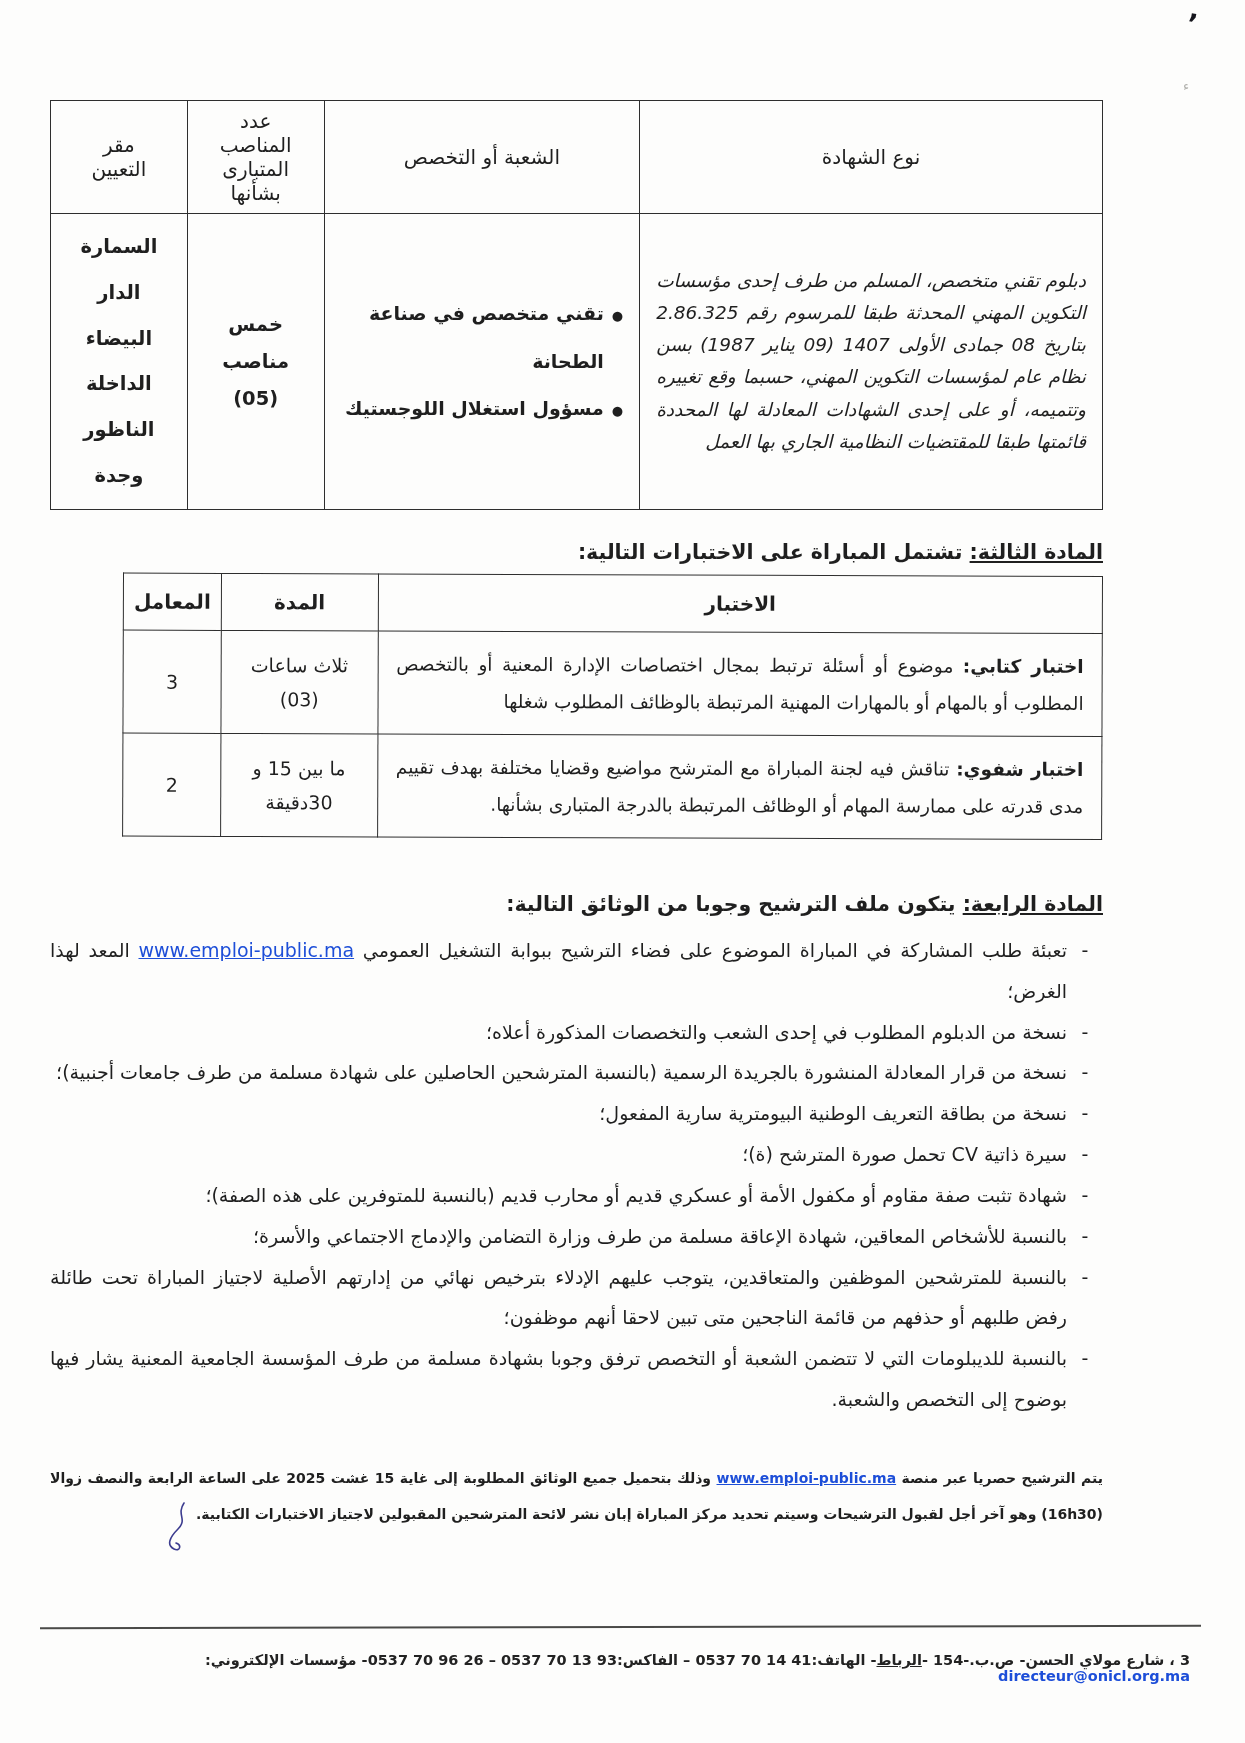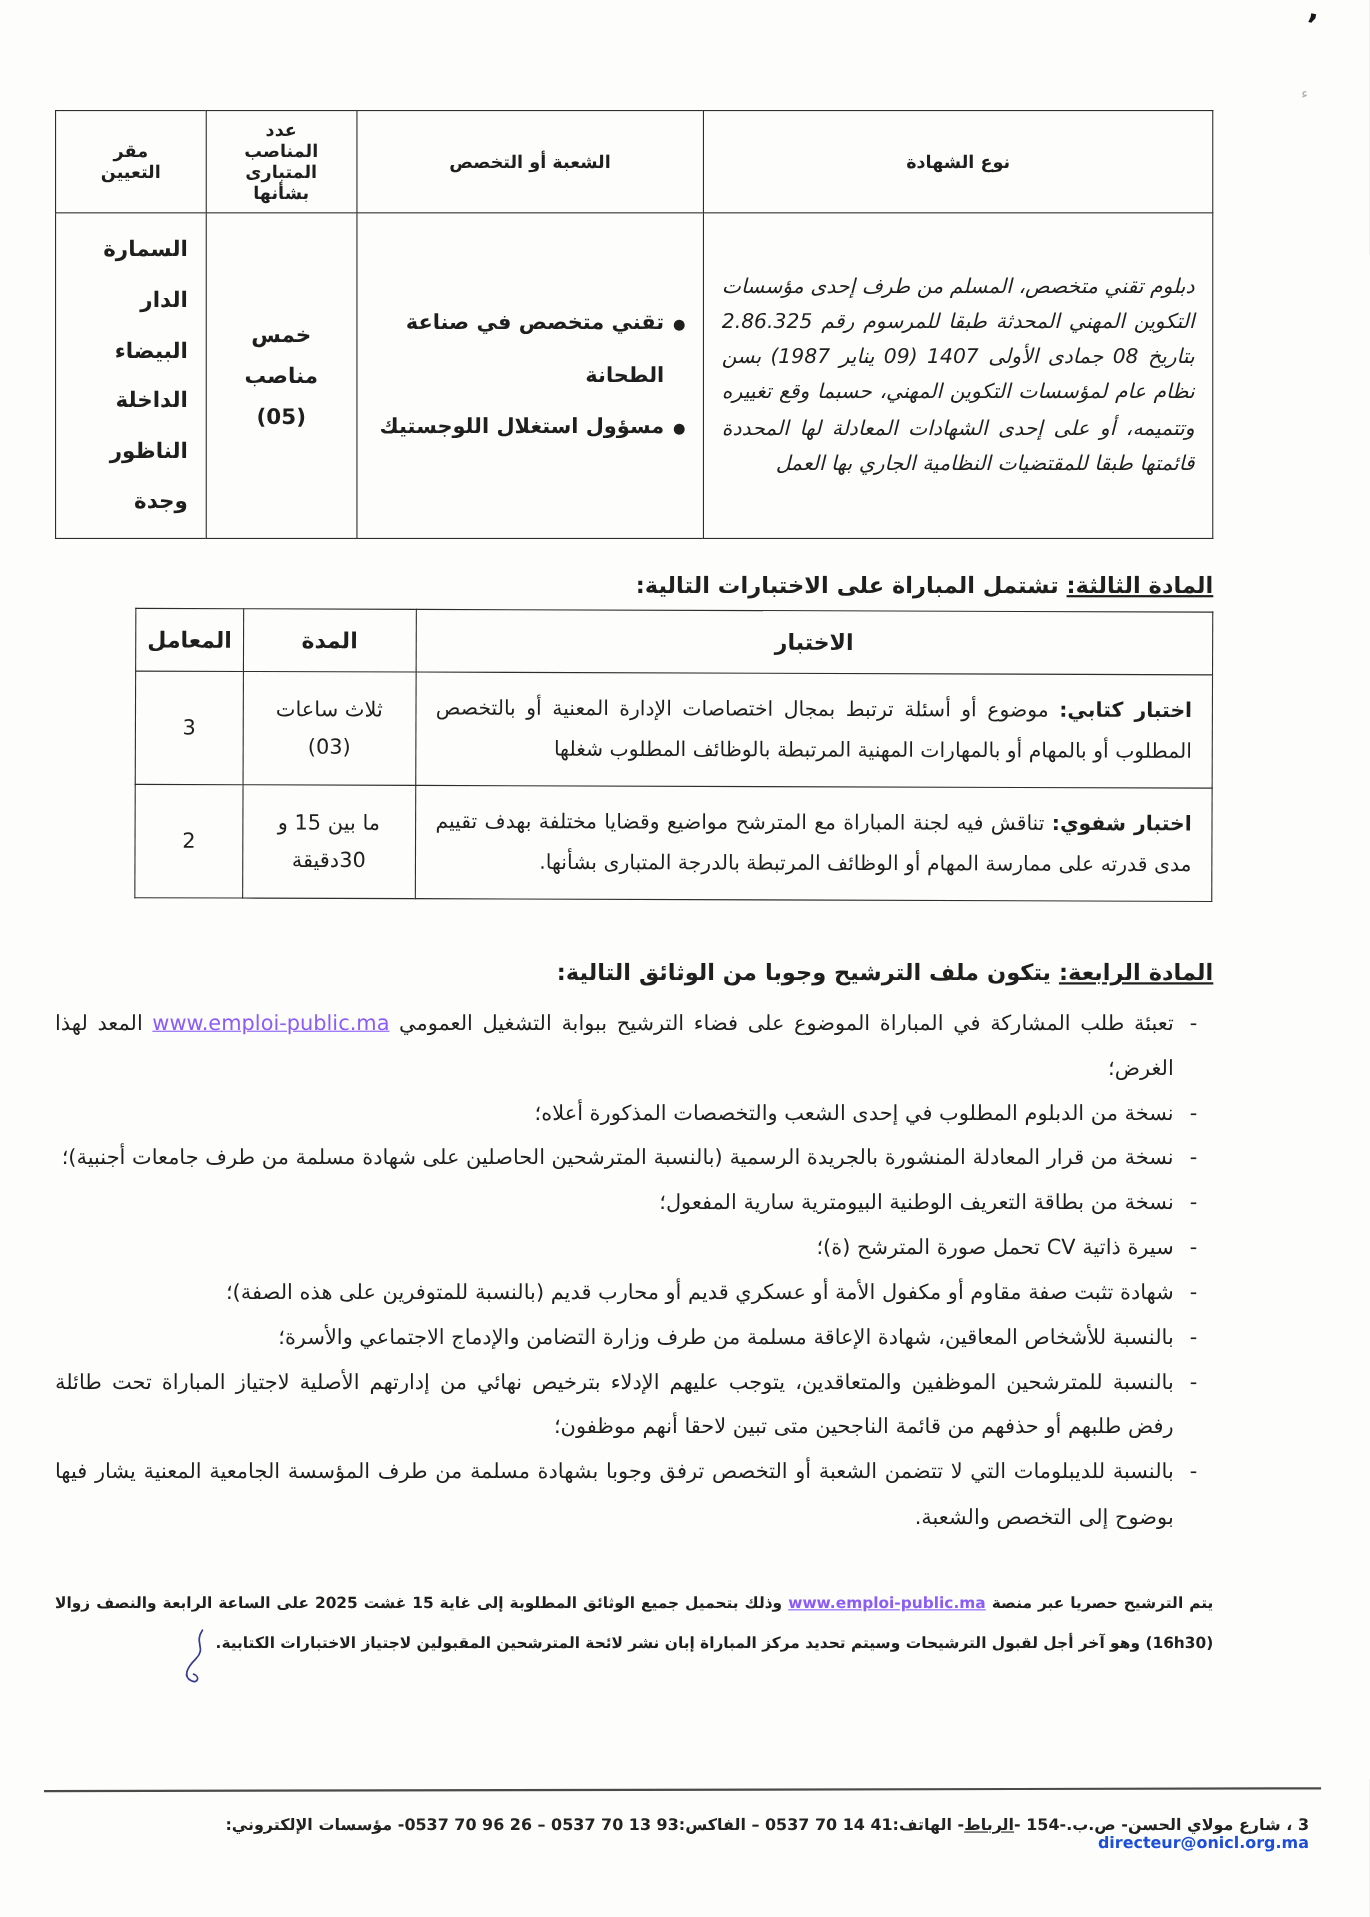--- a/index.html
+++ b/index.html
@@ -17,30 +17,30 @@
 
   
   .art1{position:absolute;top:8px;right:48px;font-size:27px;font-weight:bold;color:#15151c;transform:rotate(10deg);}
   .art2{position:absolute;top:78px;right:56px;font-size:13px;color:#b0b0ac;}
 
   
   table{border-collapse:collapse;}
   .t1{width:100%;}
   .t1 th{
     border:1.5px solid #2e2e2e;
-    font-size:16px;font-weight:bold;
+    font-size:20px;font-weight:normal;
     padding:8px 23px;height:64px;vertical-align:middle;
   }
   .t1 td{border:1.5px solid #2e2e2e;padding:10px 16px;vertical-align:middle;}
   .cert-cell{font-size:18.5px;line-height:1.74;text-align:justify;font-style:italic;}
   .spec-cell{font-size:19px;font-weight:bold;line-height:2.5;}
   .spec-item{display:flex;align-items:baseline;gap:8px;}
   .bullet{font-size:13px;flex:none;}
   .pos-cell{text-align:center;font-size:19.5px;font-weight:bold;line-height:1.9;}
-  .loc-cell{text-align:right;font-size:19.5px;font-weight:bold;line-height:2.35;}
+  .loc-cell{text-align:center;font-size:19.5px;font-weight:bold;line-height:2.35;}
   .blk{display:block;}
 
   
   .article-heading{margin:30px 0 12px;font-size:20.5px;font-weight:bold;}
   .article-heading .label{text-decoration:underline;}
   .article4{margin-top:52px;text-align:right;}
 
   
   .t2{width:980px;transform:rotate(0.2deg);transform-origin:right top;}
   .t2 th{border:1.4px solid #2e2e2e;font-size:20px;font-weight:bold;padding:16px 6px;vertical-align:middle;}
@@ -48,21 +48,21 @@
   .exam-desc{font-size:18.5px;line-height:2.0;text-align:justify;}
   .exam-label{font-weight:bold;}
   .dur-cell,.coef-cell{text-align:center;font-size:19px;line-height:1.8;}
 
   
   .doc-list{margin-top:14px;font-size:19px;line-height:2.15;}
   .doc-item{display:flex;}
   .doc-dash{width:36px;flex:none;text-align:center;}
   .doc-text{flex:1;text-align:justify;}
 
-  a.doclink{color:#8b5cf6;text-decoration:underline;}
+  a.doclink{color:#1d4ed8;text-decoration:underline;}
 
   
   .closing{margin-top:40px;font-size:14px;font-weight:bold;line-height:2.6;text-align:justify;}
   .pen-mark{display:inline-block;vertical-align:-34px;margin-right:4px;}
 
   
   .footer-rule{position:absolute;top:1626px;left:40px;right:44px;height:2px;background:#4a4a48;transform:rotate(-0.12deg);}
   .footer{position:absolute;top:1652px;right:55px;left:45px;font-size:14.5px;font-weight:bold;text-align:right;color:#222;}
   .footer .city{text-decoration:underline;}
   .footer a{color:#1d4ed8;text-decoration:none;}

